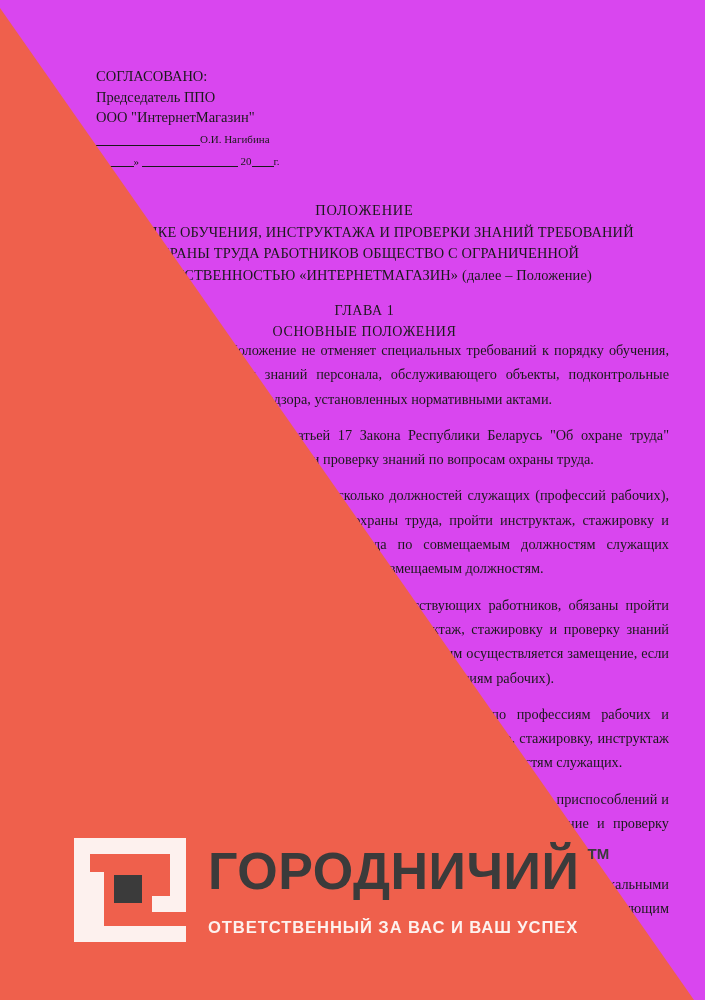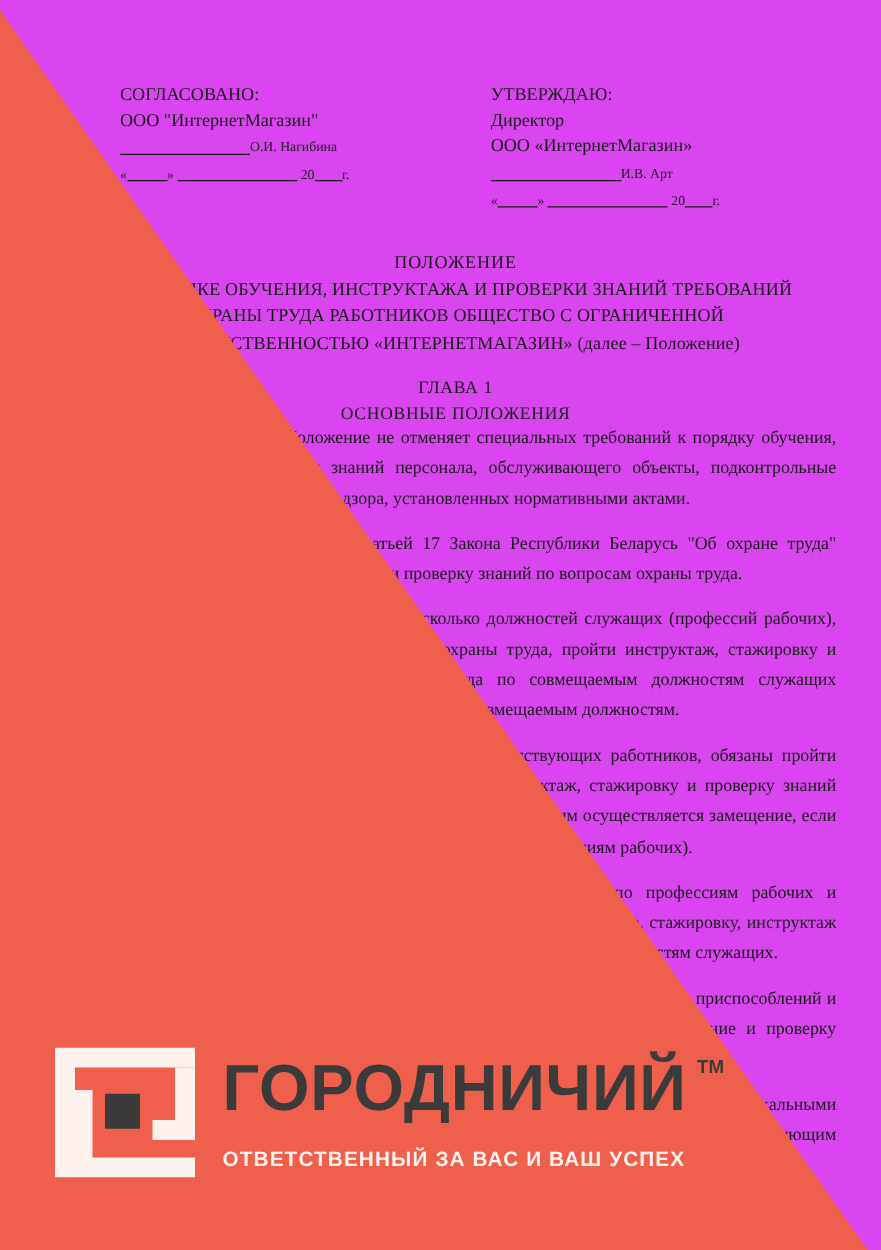--- a/index.html
+++ b/index.html
@@ -104,21 +104,21 @@
     line-height: 24.3px;
     text-align: justify;
     text-indent: 44px;
     hyphens: none;
   }
   .body-block p.p-last { margin-bottom: 0; }
 
   
   .logo {
     position: absolute;
-    left: 44px;
+    left: 74px;
     top: 838px;
     z-index: 9;
     display: flex;
     align-items: flex-start;
   }
   .logo-mark {
     width: 112px;
     height: 104px;
     flex: 0 0 auto;
   }
@@ -165,32 +165,26 @@
 <body>
 
 <div class="page">
 
   <div class="doc">
 
     <div class="header-row">
 
       <div class="header-col left">
         <div class="ln">СОГЛАСОВАНО:</div>
+        <div class="ln">Председатель ППО</div>
         <div class="ln">ООО "ИнтернетМагазин"</div>
         <div class="sig-line"><span class="u u-sig"></span><span>О.И. Нагибина</span></div>
         <div class="sig-line"><span>«</span><span class="u u-day"></span><span>»</span> <span class="u u-month"></span> <span>20</span><span class="u u-year"></span><span>г.</span></div>
       </div>
 
-      <div class="header-col right">
-        <div class="ln">УТВЕРЖДАЮ:</div>
-        <div class="ln">Директор</div>
-        <div class="ln">ООО «ИнтернетМагазин»</div>
-        <div class="sig-line"><span class="u u-sig"></span><span>И.В. Арт</span></div>
-        <div class="sig-line"><span>«</span><span class="u u-day"></span><span>»</span> <span class="u u-month"></span> <span>20</span><span class="u u-year"></span><span>г.</span></div>
-      </div>
 
     </div>
 
     <div class="title-block">
       <div class="t-line">ПОЛОЖЕНИЕ</div>
       <div class="t-line">О ПОРЯДКЕ ОБУЧЕНИЯ, ИНСТРУКТАЖА И ПРОВЕРКИ ЗНАНИЙ ТРЕБОВАНИЙ</div>
       <div class="t-line">ОХРАНЫ ТРУДА РАБОТНИКОВ ОБЩЕСТВО С ОГРАНИЧЕННОЙ</div>
       <div class="t-line">ОТВЕТСТВЕННОСТЬЮ «ИНТЕРНЕТМАГАЗИН» (далее – Положение)</div>
     </div>
 

